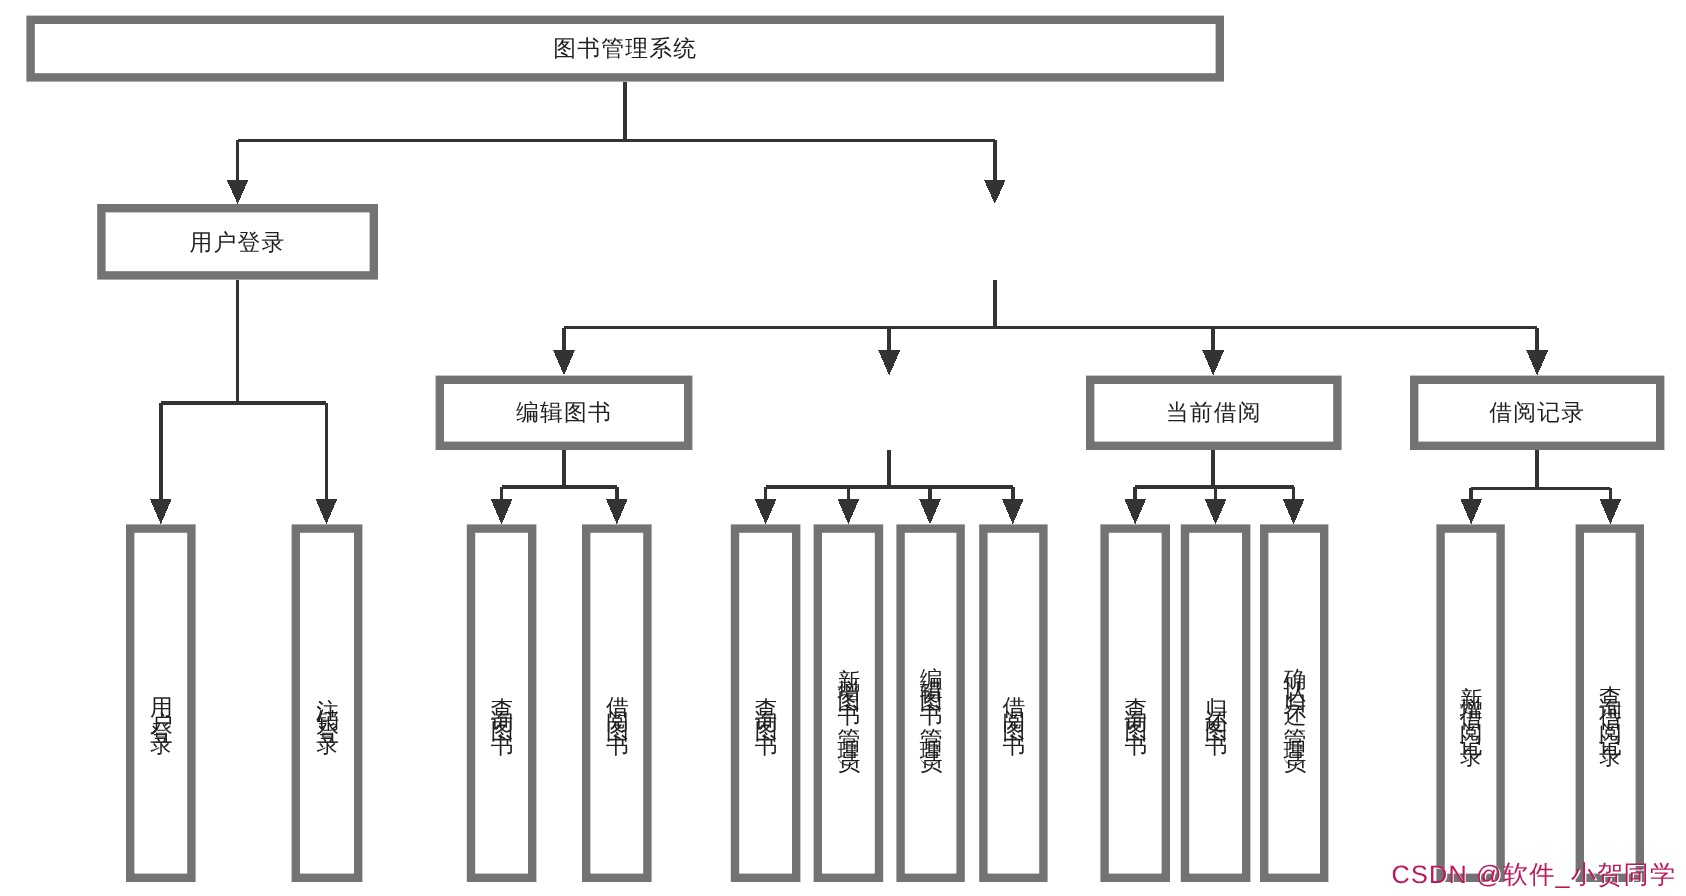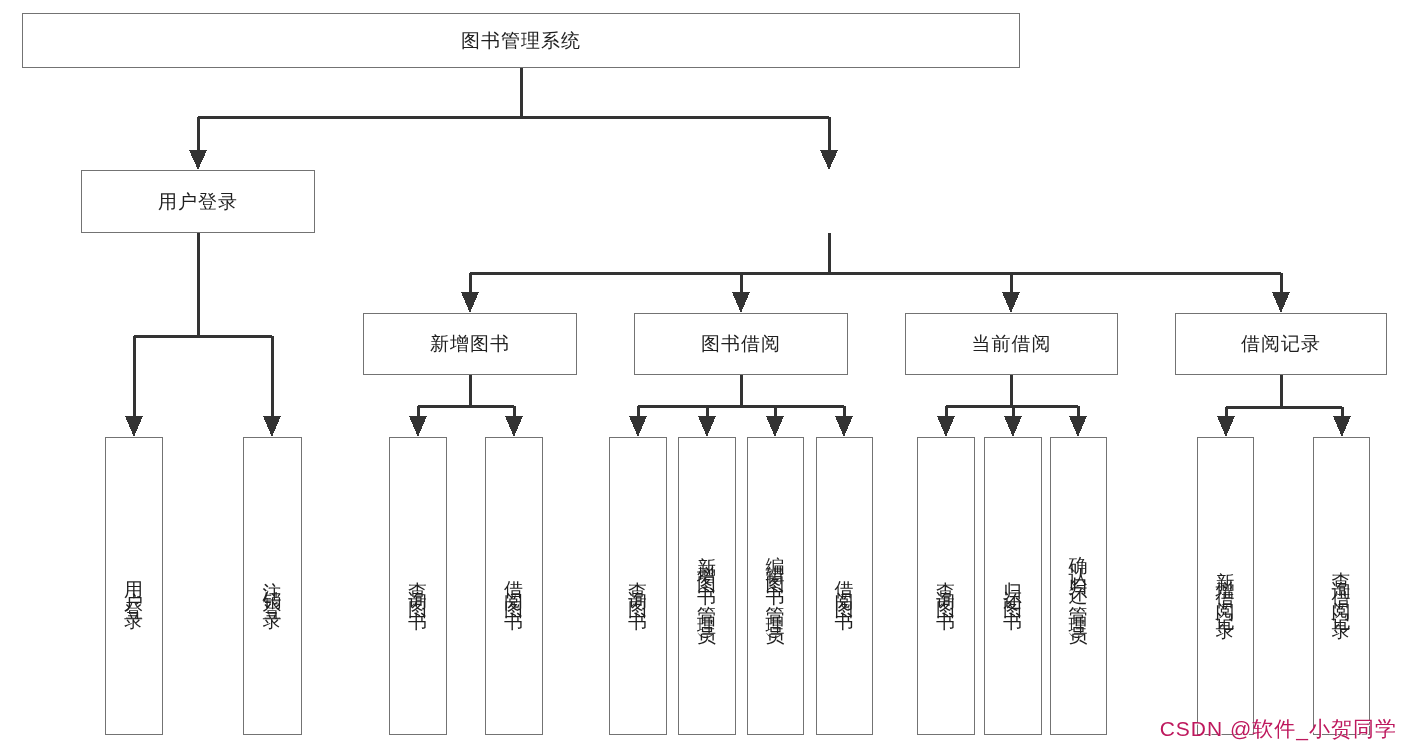--- a/index.html
+++ b/index.html
@@ -5,21 +5,21 @@
   html,body{margin:0;padding:0;background:#ffffff;}
   body{
     width:1405px;height:747px;position:relative;overflow:hidden;
     font-family:"Liberation Sans","DejaVu Sans",sans-serif;
     color:#1f1f1f;
   }
   .canvas{position:absolute;inset:0;}
   svg.connectors{position:absolute;left:0;top:0;z-index:1;}
   .node{
     position:absolute;z-index:2;background:#ffffff;
-    border:1px solid #737373;box-sizing:border-box;
+    border:7px solid #737373;box-sizing:border-box;
     display:flex;align-items:center;justify-content:center;
     font-size:19px;letter-spacing:1px;
   }
   .node span{white-space:nowrap;}
   
   .n-root{left:22px;top:13px;width:998px;height:55px;}
   
   .n-user-login{left:81px;top:170px;width:234px;height:63px;}
   .n-book-mgmt{left:712px;top:170px;width:235px;height:63px;}
   
@@ -110,24 +110,21 @@
 
   <div class="node n-root">
     <span>图书管理系统</span>
   </div>
 
   <div class="node n-user-login">
     <span>用户登录</span>
   </div>
 
   <div class="node lvl3 n-new-book">
-    <span>新增图书</span>
-  </div>
-  <div class="node lvl3 n-book-borrow">
-    <span>图书借阅</span>
+    <span>编辑图书</span>
   </div>
   <div class="node lvl3 n-cur-borrow">
     <span>当前借阅</span>
   </div>
   <div class="node lvl3 n-borrow-rec">
     <span>借阅记录</span>
   </div>
 
   <div class="node leaf n-leaf1">
     <span>用户登录</span>

